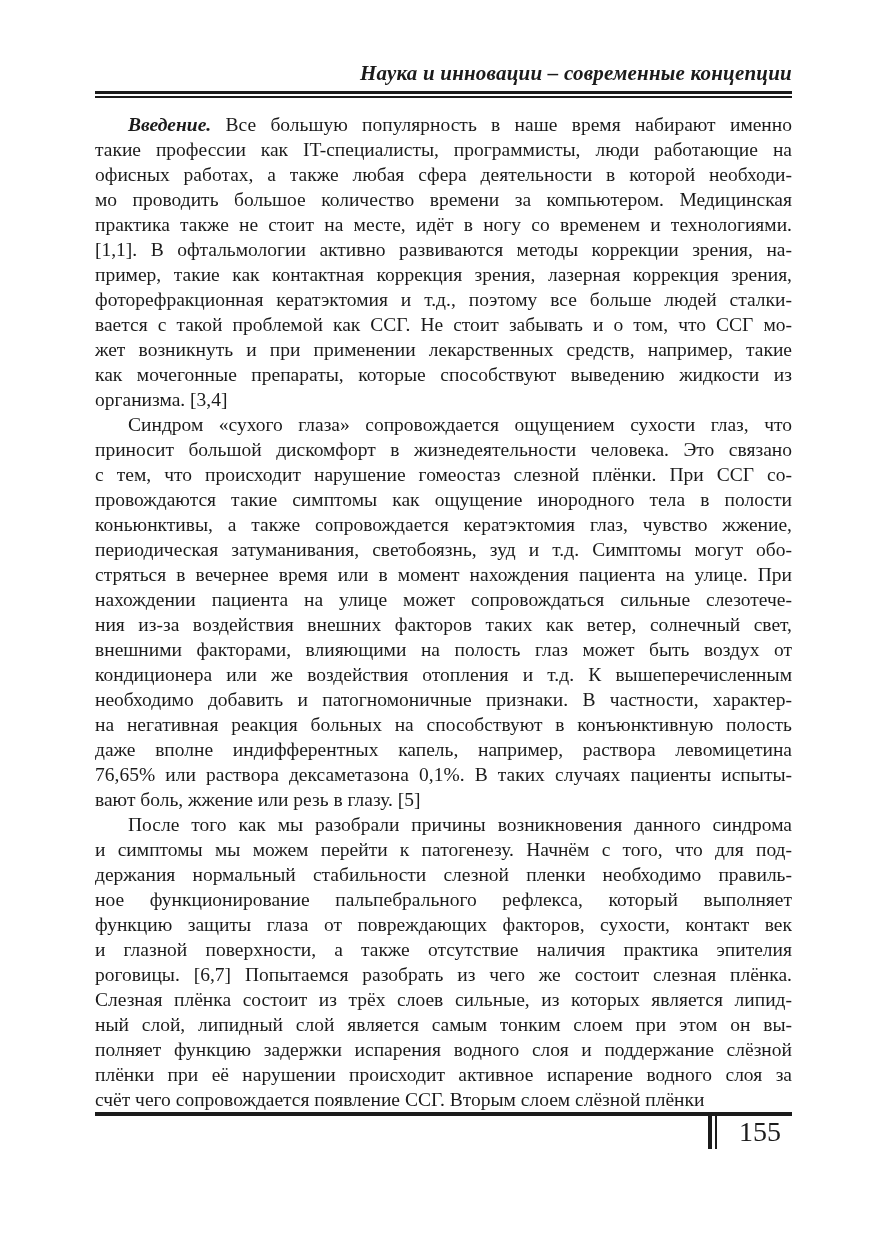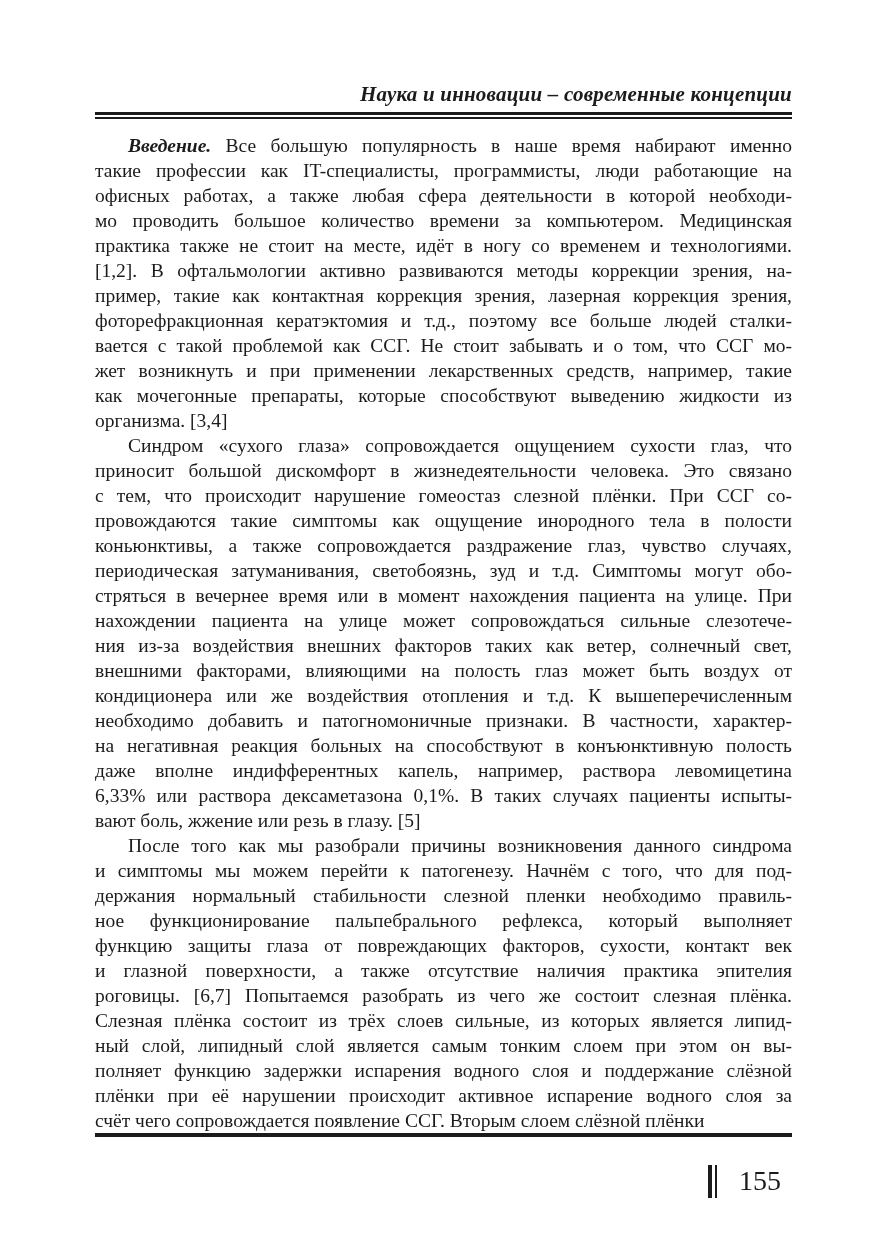--- a/index.html
+++ b/index.html
@@ -17,21 +17,21 @@
     overflow: hidden;
   }
   .content {
     position: absolute;
     left: 95px;
     top: 0;
     width: 697px;
   }
   
   .running-head {
-    padding-top: 81px;
+    padding-top: 60px;
     text-align: right;
     font-size: 21px;
     line-height: 26px;
     font-weight: bold;
     font-style: italic;
     letter-spacing: 0.2px;
   }
   .head-rule {
     margin-top: 5px;
     height: 0;
@@ -60,21 +60,20 @@
   }
   
   .foot-rule {
     margin-top: 0px;
     height: 4px;
     background: #1b1b1b;
   }
   .footer {
     position: relative;
     height: 60px;
-    margin-top: 28px;
   }
   .page-bar {
     position: absolute;
     left: 613px;
     top: 0;
     height: 33px;
     width: 3px;
     border-left: 4px solid #1b1b1b;
     border-right: 2px solid #1b1b1b;
   }
@@ -95,42 +94,42 @@
     <div class="running-head">Наука и инновации – современные концепции</div>
 
     <div class="head-rule"></div>
 
     <div class="article">
         <div class="ln ln-first"><span class="lead">Введение.</span> Все большую популярность в наше время набирают именно</div>
         <div class="ln">такие профессии как IT-специалисты, программисты, люди работающие на</div>
         <div class="ln">офисных работах, а также любая сфера деятельности в которой необходи-</div>
         <div class="ln">мо проводить большое количество времени за компьютером. Медицинская</div>
         <div class="ln">практика также не стоит на месте, идёт в ногу со временем и технологиями.</div>
-        <div class="ln">[1,2]. В офтальмологии активно развиваются методы коррекции зрения, на-</div>
+        <div class="ln">[1,1]. В офтальмологии активно развиваются методы коррекции зрения, на-</div>
         <div class="ln">пример, такие как контактная коррекция зрения, лазерная коррекция зрения,</div>
         <div class="ln">фоторефракционная кератэктомия и т.д., поэтому все больше людей сталки-</div>
         <div class="ln">вается с такой проблемой как ССГ. Не стоит забывать и о том, что ССГ мо-</div>
         <div class="ln">жет возникнуть и при применении лекарственных средств, например, такие</div>
         <div class="ln">как мочегонные препараты, которые способствуют выведению жидкости из</div>
         <div class="ln ln-last">организма. [3,4]</div>
         <div class="ln ln-first">Синдром «сухого глаза» сопровождается ощущением сухости глаз, что</div>
         <div class="ln">приносит большой дискомфорт в жизнедеятельности человека. Это связано</div>
         <div class="ln">с тем, что происходит нарушение гомеостаз слезной плёнки. При ССГ со-</div>
         <div class="ln">провождаются такие симптомы как ощущение инородного тела в полости</div>
-        <div class="ln">коньюнктивы, а также сопровождается раздражение глаз, чувство случаях,</div>
+        <div class="ln">коньюнктивы, а также сопровождается кератэктомия глаз, чувство жжение,</div>
         <div class="ln">периодическая затуманивания, светобоязнь, зуд и т.д. Симптомы могут обо-</div>
         <div class="ln">стряться в вечернее время или в момент нахождения пациента на улице. При</div>
         <div class="ln">нахождении пациента на улице может сопровождаться сильные слезотече-</div>
         <div class="ln">ния из-за воздействия внешних факторов таких как ветер, солнечный свет,</div>
         <div class="ln">внешними факторами, влияющими на полость глаз может быть воздух от</div>
         <div class="ln">кондиционера или же воздействия отопления и т.д. К вышеперечисленным</div>
         <div class="ln">необходимо добавить и патогномоничные признаки. В частности, характер-</div>
         <div class="ln">на негативная реакция больных на способствуют в конъюнктивную полость</div>
         <div class="ln">даже вполне индифферентных капель, например, раствора левомицетина</div>
-        <div class="ln">6,33% или раствора дексаметазона 0,1%. В таких случаях пациенты испыты-</div>
+        <div class="ln">76,65% или раствора дексаметазона 0,1%. В таких случаях пациенты испыты-</div>
         <div class="ln ln-last">вают боль, жжение или резь в глазу. [5]</div>
         <div class="ln ln-first">После того как мы разобрали причины возникновения данного синдрома</div>
         <div class="ln">и симптомы мы можем перейти к патогенезу. Начнём с того, что для под-</div>
         <div class="ln">держания нормальный стабильности слезной пленки необходимо правиль-</div>
         <div class="ln">ное функционирование пальпебрального рефлекса, который выполняет</div>
         <div class="ln">функцию защиты глаза от повреждающих факторов, сухости, контакт век</div>
         <div class="ln">и глазной поверхности, а также отсутствие наличия практика эпителия</div>
         <div class="ln">роговицы. [6,7] Попытаемся разобрать из чего же состоит слезная плёнка.</div>
         <div class="ln">Слезная плёнка состоит из трёх слоев сильные, из которых является липид-</div>
         <div class="ln">ный слой, липидный слой является самым тонким слоем при этом он вы-</div>

